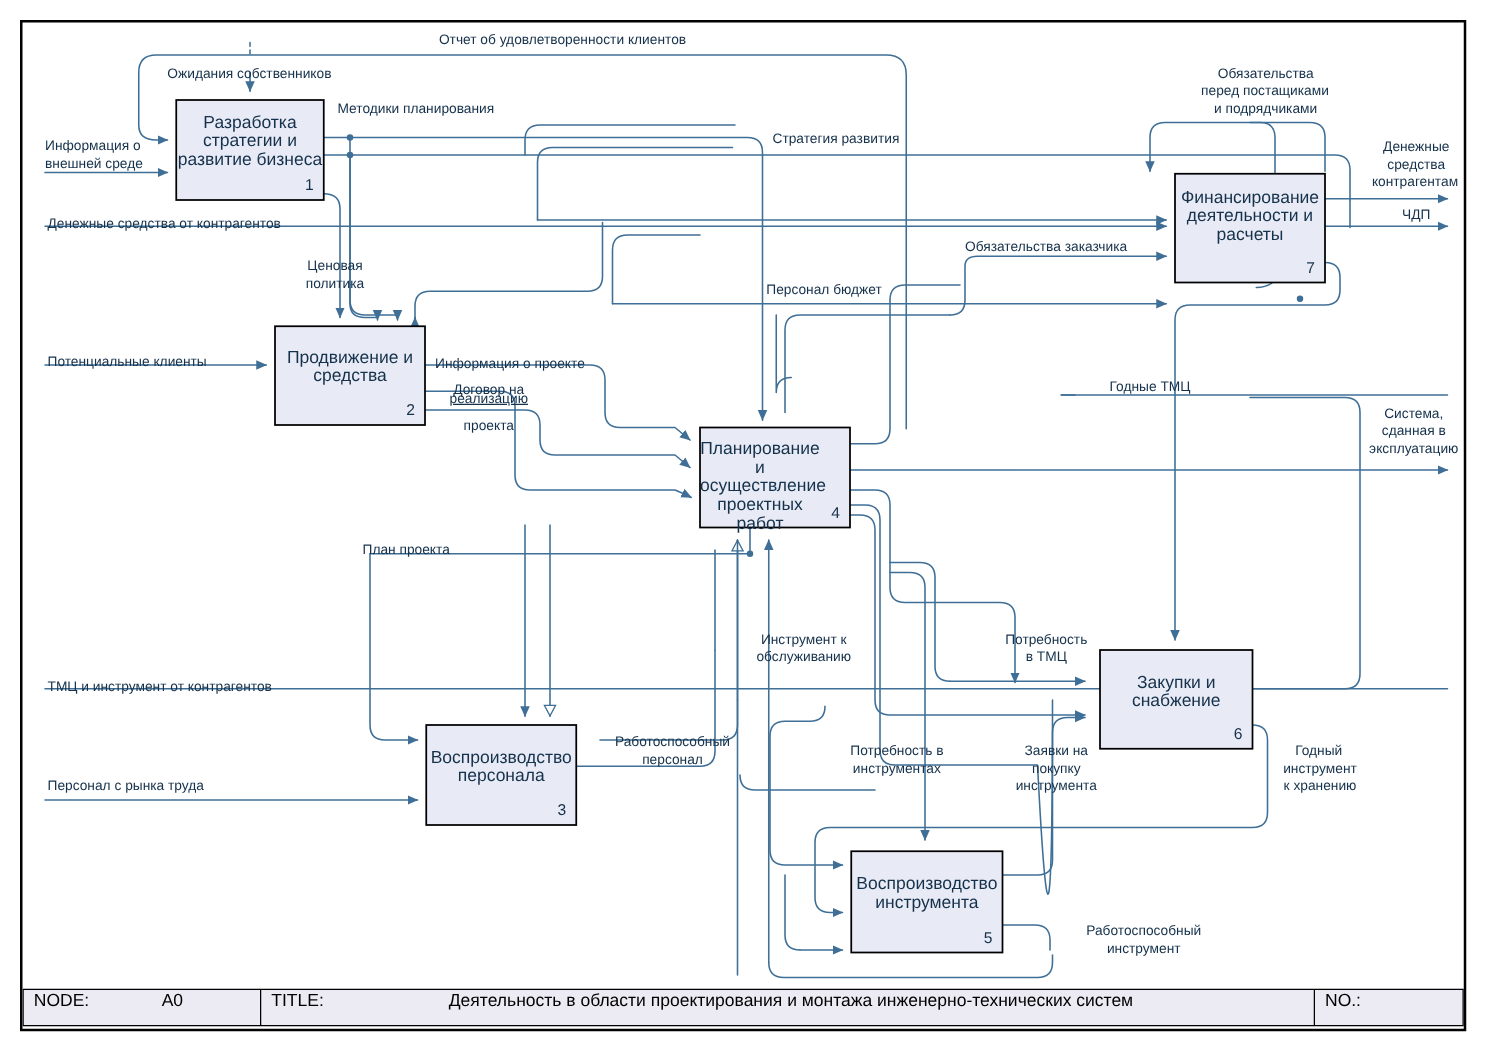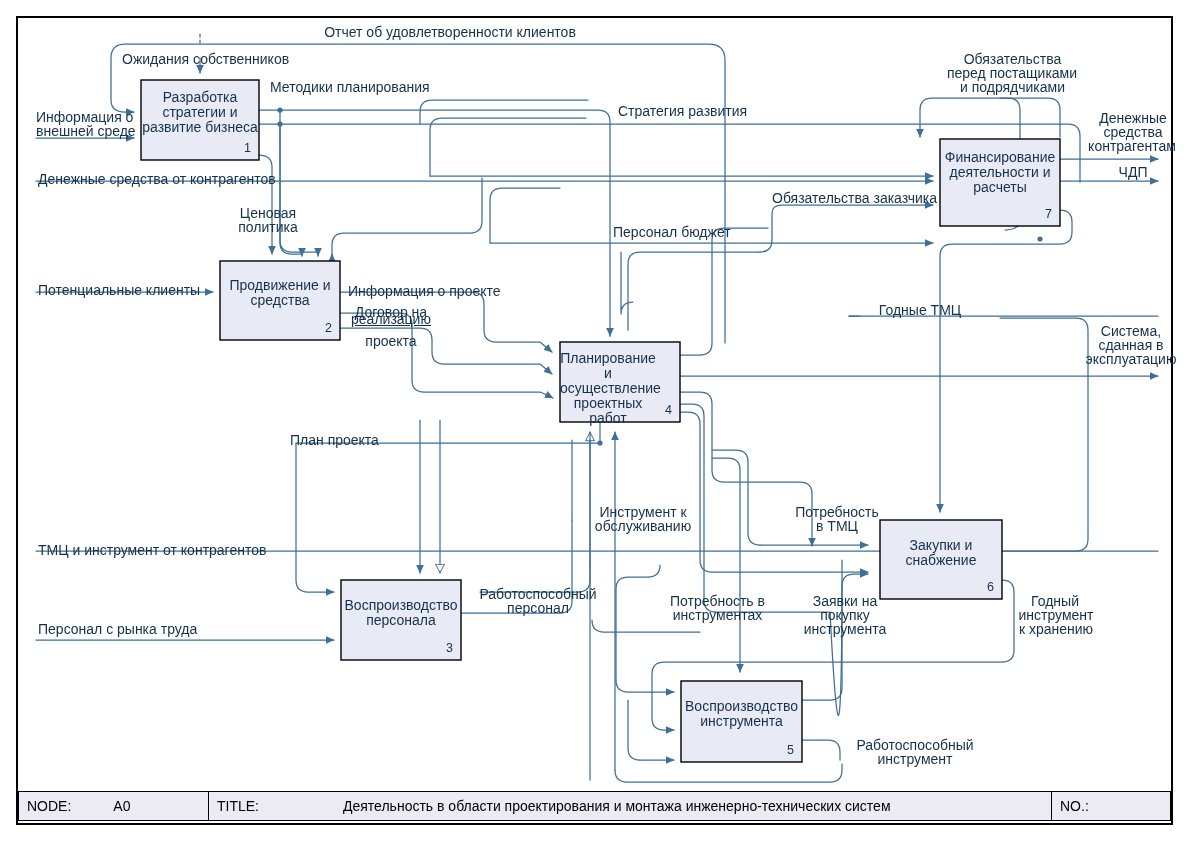--- a/index.html
+++ b/index.html
@@ -1,27 +1,27 @@
 <!DOCTYPE html>
 <html><head>
 <meta charset="utf-8">
 <style>
   html,body{margin:0;padding:0;background:#ffffff;}
   body{font-family:"Liberation Sans","DejaVu Sans",sans-serif;}
   #page{position:relative;width:1189px;height:841px;background:#ffffff;overflow:hidden;}
   #frame{position:absolute;left:16px;top:16px;width:1157px;height:809px;border:2px solid #000;box-sizing:border-box;background:#fff;}
   svg.layer{position:absolute;left:0;top:0;width:1189px;height:841px;overflow:visible;}
-  .lbl{position:absolute;color:#15314b;font-size:14px;line-height:14px;white-space:pre;}
+  .lbl{position:absolute;color:#15314b;font-size:11px;line-height:14px;white-space:pre;}
   .lbl.c{text-align:center;}
   .boxlabel{position:absolute;color:#15314b;font-size:14px;line-height:15px;text-align:center;pointer-events:none;}
   .boxnum{position:absolute;color:#15314b;font-size:12.5px;}
   
   #titlebar{position:absolute;left:18px;top:791px;width:1153px;height:30px;border:1px solid #000;box-sizing:border-box;
             background:#eceaf2;display:flex;align-items:stretch;}
-  #titlebar .cell{display:flex;align-items:center;border-right:1px solid #000;box-sizing:border-box;padding:0 8px;}
+  #titlebar .cell{display:flex;align-items:flex-start;border-right:1px solid #000;box-sizing:border-box;padding:0 8px;gap:16px;}
   #titlebar .cell:last-child{border-right:none;}
   .tb-node{width:190px;}
   .tb-title{flex:1;}
   .tb-no{width:118px;}
   .tb-key{font-size:14px;color:#000;}
   .tb-val{font-size:14px;color:#000;}
   .tb-node .tb-val{margin-left:42px;}
   .tb-title .tb-val{margin-left:84px;}
 </style>
 </head>

